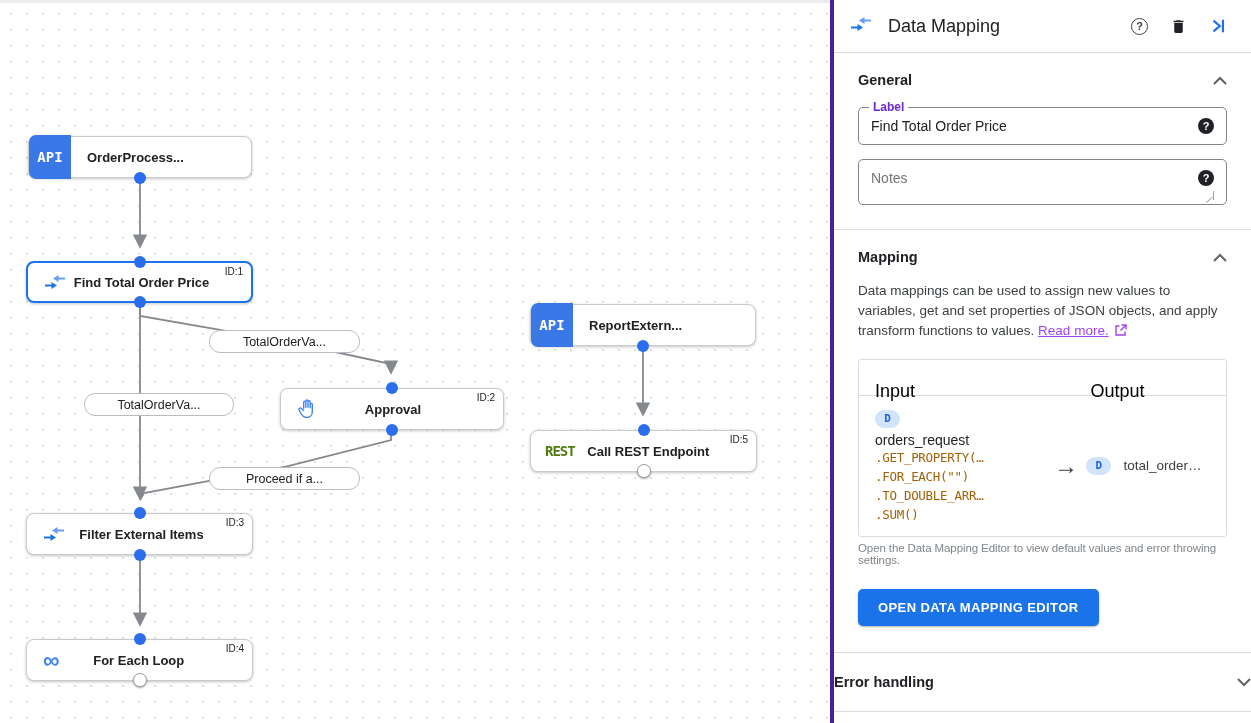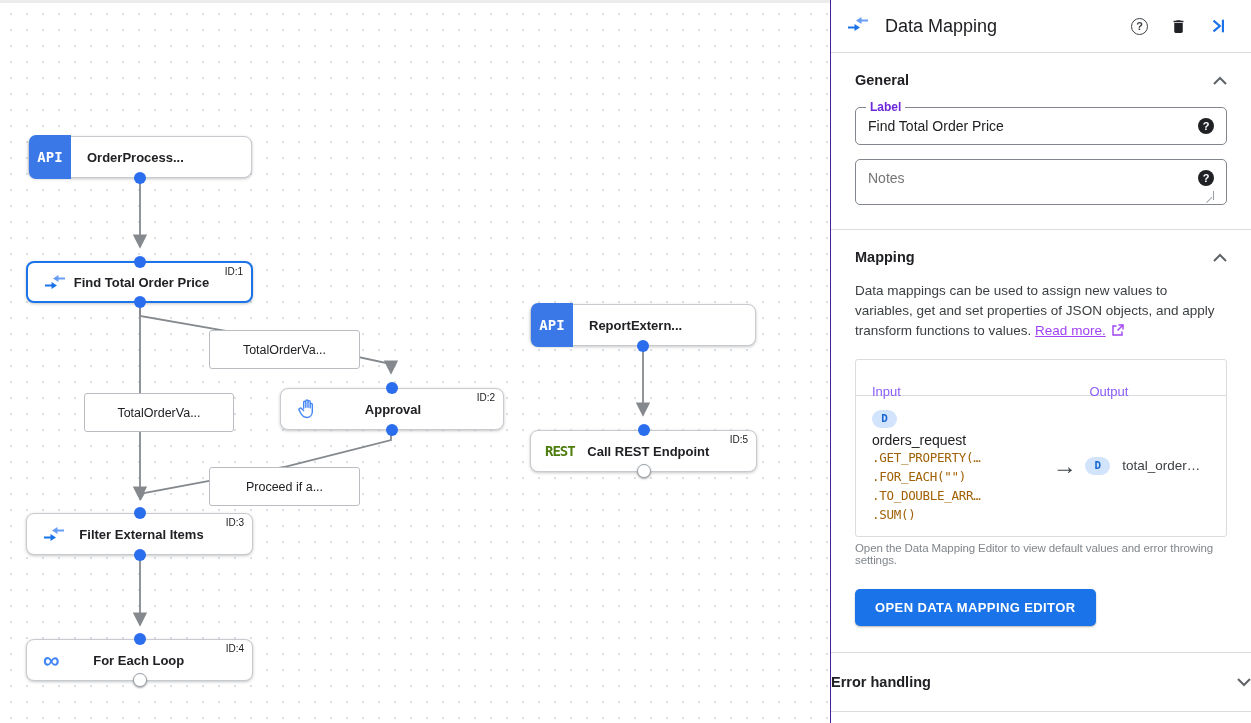--- a/index.html
+++ b/index.html
@@ -8,23 +8,23 @@
 
   
   .canvas {
     position:relative; width:830px; height:723px; flex:0 0 830px;
     background-image: radial-gradient(circle, #dcdee0 1.3px, transparent 1.5px);
     background-size:16px 16px; background-position:3px 3px;
     border-top:3px solid #ececec;
   }
   .edges { position:absolute; left:0; top:0; z-index:1; }
   .edge-label {
-    position:absolute; z-index:2; background:#fff; border:1px solid #b9bdc2; border-radius:3px;
+    position:absolute; z-index:2; background:#fff; border:1px solid #b9bdc2; border-radius:11px;
     display:flex; align-items:center; justify-content:center;
-    font-size:12.5px; color:#202124; height:39px;
+    font-size:12.5px; color:#202124; height:23px;
   }
   .node {
     position:absolute; z-index:3; height:42px; background:#fff;
     border:1px solid #c7cace; border-radius:8px;
     box-shadow:0 1px 3px rgba(60,64,67,.3);
     display:flex; align-items:center;
   }
   .node.selected { border:2px solid #1a73e8; }
   .node .nlabel { font-size:13px; font-weight:bold; color:#202124; white-space:nowrap; }
   .node .nlabel.centered { flex:1; text-align:center; padding-right:34px; }
@@ -42,21 +42,21 @@
   .node-icon { margin-left:16px; flex:0 0 auto; display:flex; align-items:center; }
   .inf-icon { font-size:23px; font-weight:bold; color:#4285f4; line-height:20px; }
   .dot {
     position:absolute; left:50%; width:12px; height:12px; border-radius:50%;
     background:#2a6ded; transform:translateX(-50%); z-index:4;
   }
   .dot.top { top:-7px; } .dot.bottom { bottom:-7px; }
   .dot.terminal { background:#fff; border:1.5px solid #9aa0a6; width:14px; height:14px; box-shadow:0 1px 2px rgba(0,0,0,.35); }
 
   
-  .panel { width:421px; flex:0 0 421px; border-left:1px solid #4c1d95; background:#fff; display:flex; flex-direction:column; }
+  .panel { width:421px; flex:0 0 421px; border-left:4px solid #4c1d95; background:#fff; display:flex; flex-direction:column; }
   .panel-header { height:53px; display:flex; align-items:center; padding:0 24px 0 16px; border-bottom:1px solid #dadce0; }
   .panel-title { font-size:18px; color:#202124; margin-left:16px; flex:1; }
   .hdr-icons { display:flex; align-items:center; gap:22px; }
   .help-circle {
     width:17px; height:17px; border:1.6px solid #3c4043; border-radius:50%;
     display:flex; align-items:center; justify-content:center;
     font-size:11px; font-weight:bold; color:#3c4043; cursor:pointer;
   }
   .section { padding:0 24px; }
   .sec-head { display:flex; align-items:center; justify-content:space-between; padding:18px 0 0; cursor:pointer; }
@@ -89,21 +89,21 @@
   .gen-bottom { height:24px; }
 
   .mapping-desc { font-size:13.5px; color:#3c4043; line-height:20px; margin-top:15px; }
   .read-more { color:#a142f4; text-decoration:underline; cursor:pointer; }
   .ext-icon { display:inline-block; vertical-align:-1px; margin-left:3px; }
 
   .map-table { border:1px solid #dadce0; border-radius:3px; margin-top:17px; }
   .mt-head { display:flex; border-bottom:1px solid #dadce0; height:36px; align-items:center; }
   .mt-head .col-in { flex:0 0 62%; padding-left:16px; }
   .mt-head .col-out { flex:1; padding-left:4px; }
-  .mt-head span { font-size:13px; color:#8b5cf6;margin-top:28px; }
+  .mt-head span { font-size:18px; color:#000000;margin-top:28px; }
   .mt-body { display:flex; align-items:center; padding:12px 10px 12px 16px; }
   .in-cell { flex:0 0 50%; }
   .d-badge {
     display:inline-flex; align-items:center; justify-content:center;
     min-width:25px; height:18px; background:#d2e3fc; border-radius:9px;
     color:#1967d2; font-family:"DejaVu Sans Mono", monospace; font-size:11px; font-weight:bold;
   }
   .var-name { font-size:14px; color:#202124; margin-top:4px; }
   .code-line { font-family:"DejaVu Sans Mono", monospace; font-size:12.5px; color:#a16207; line-height:19px; letter-spacing:-0.3px; }
   .arrow-cell { flex:0 0 12%; font-size:24px; color:#3c4043; text-align:center; }

